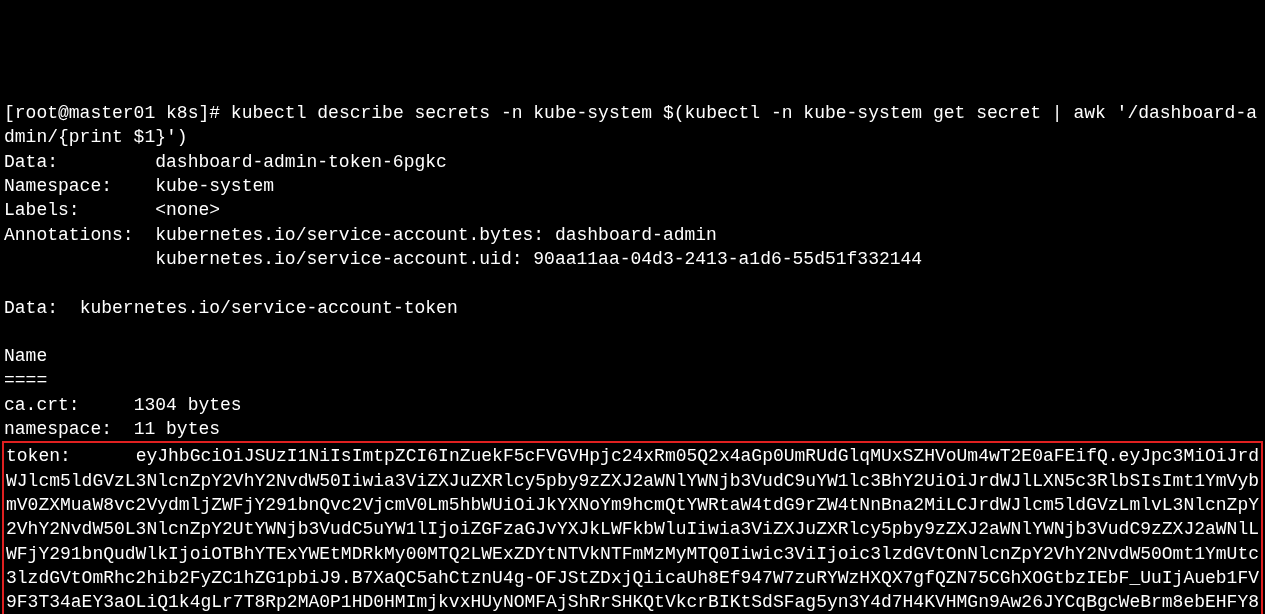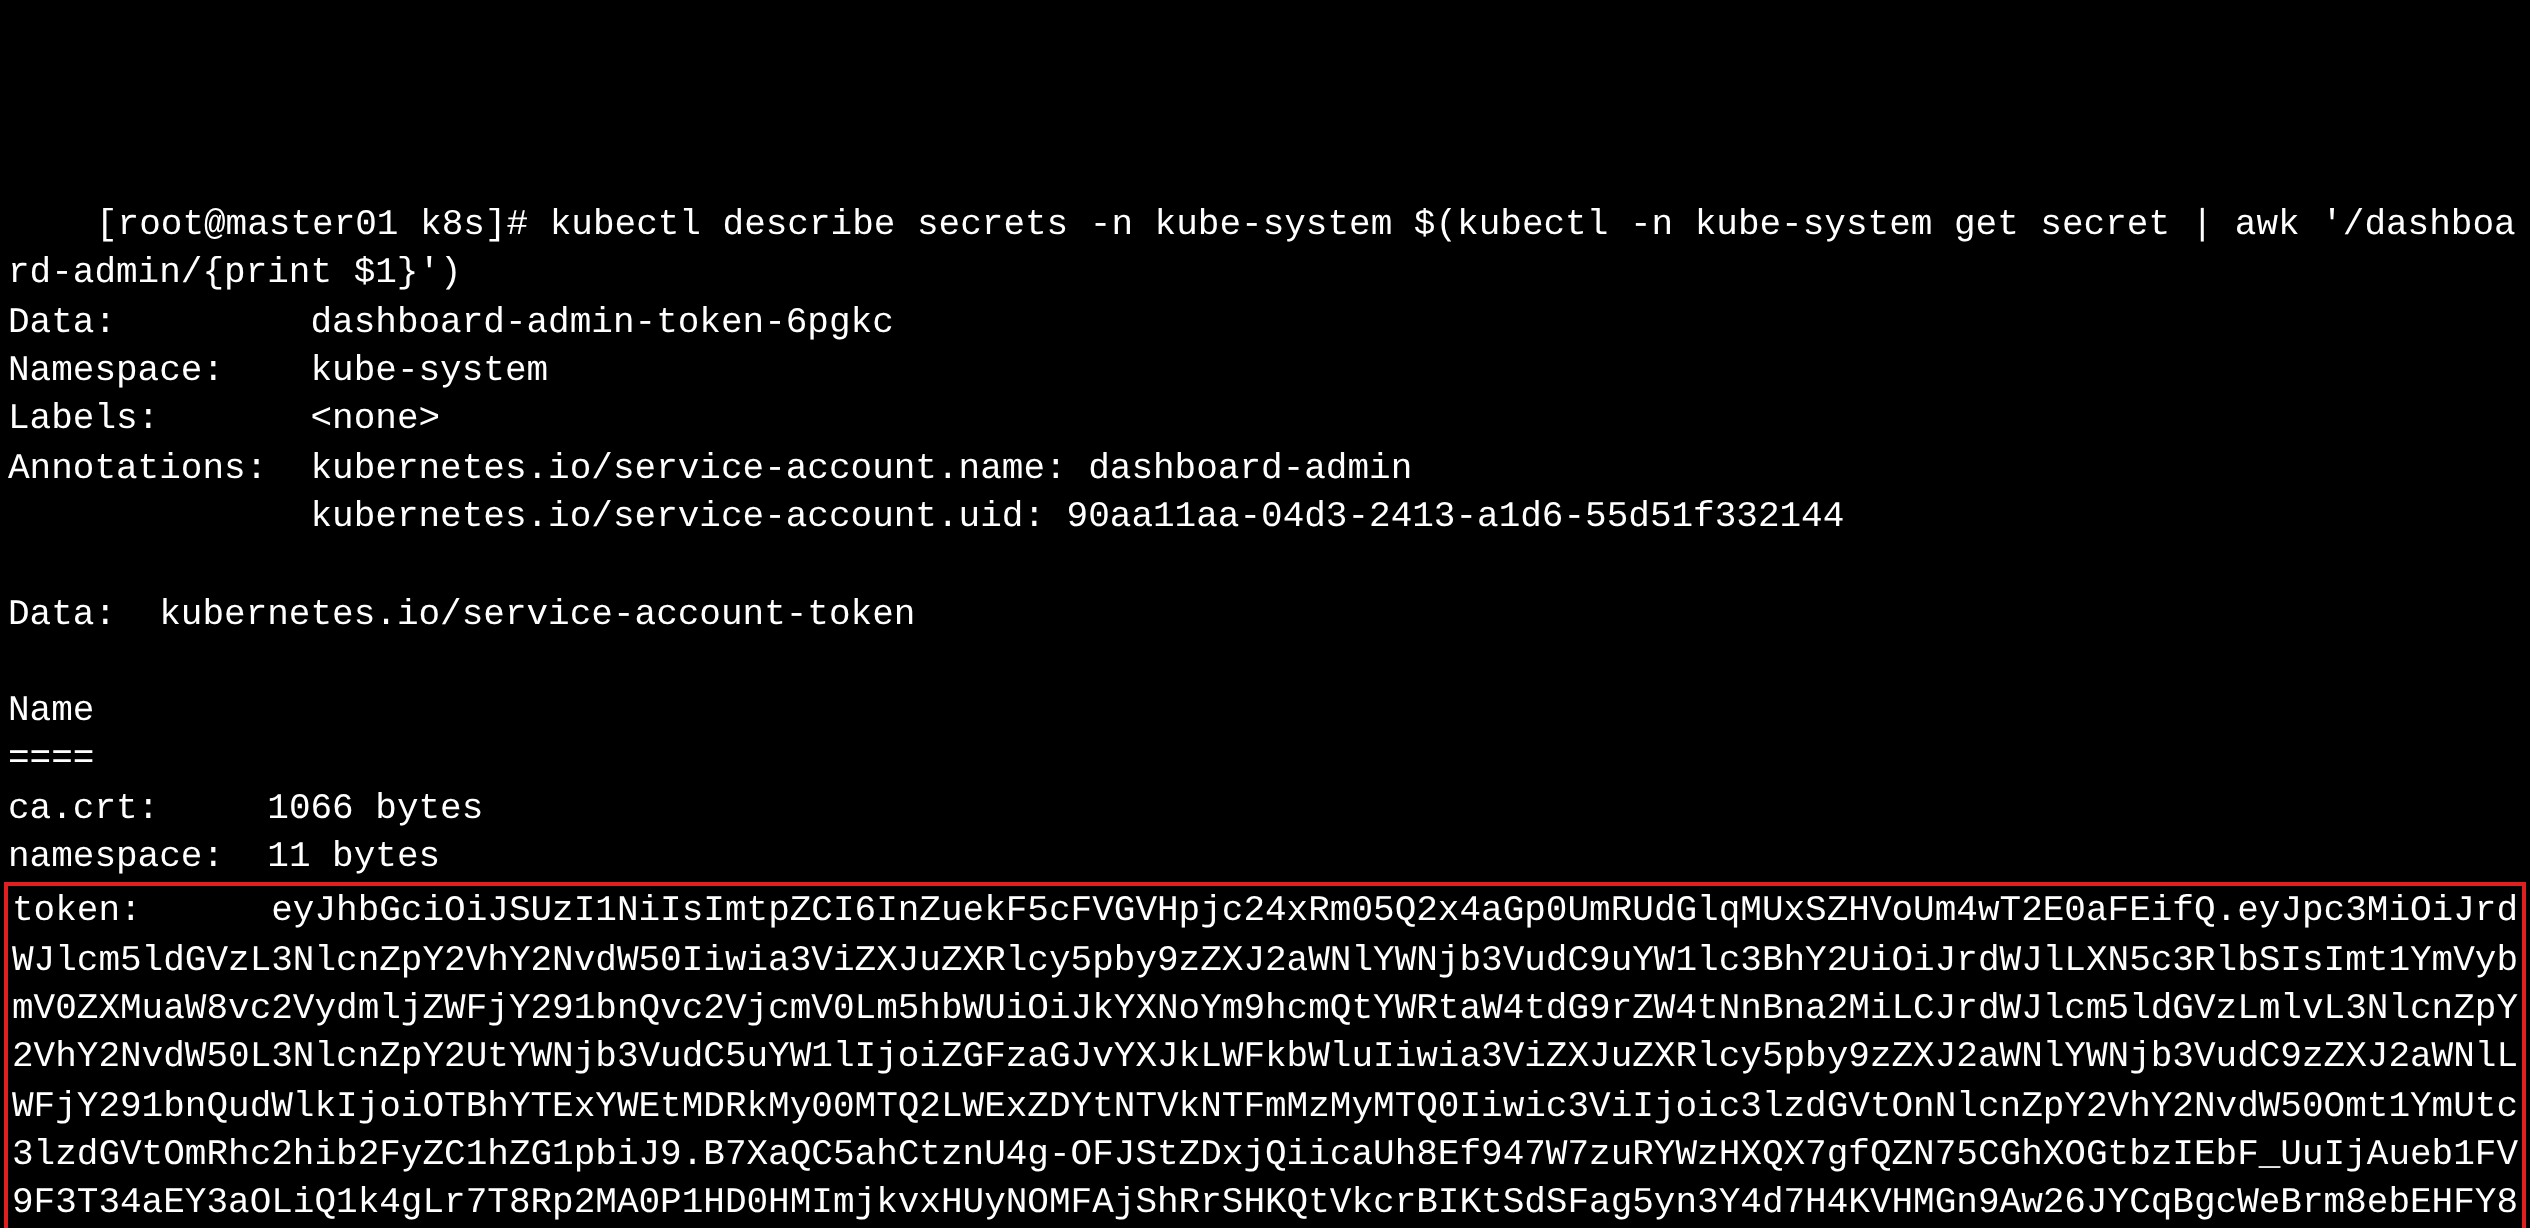--- a/index.html
+++ b/index.html
@@ -7,43 +7,43 @@
       background: #000;
       color: #fff;
       font-family: "Consolas", "Courier New", monospace;
       font-size: 18px;
       line-height: 1.35;
       padding: 4px;
       white-space: pre;
       overflow: hidden;
       width: 1265px;
     }
-    .prompt-user { color: #fff; margin-left: 44px; }
+    .prompt-user { color: #fff; }
     .prompt-cmd { color: #fff; }
     pre { white-space: pre-wrap; word-break: break-all; font-family: inherit; }
     .token-box {
       border: 2px solid #e02020;
       padding: 1px 2px;
       margin-left: -2px;
       margin-right: -2px;
     }
   </style>
 </head>
 <body>
 
 
 
 <pre><span class="prompt-user">[root@master01 k8s]#</span> <span class="prompt-cmd">kubectl describe secrets -n kube-system $(kubectl -n kube-system get secret | awk '/dashboard-admin/{print $1}')</span>
 <span>Data:</span>         <span>dashboard-admin-token-6pgkc</span>
 <span>Namespace:</span>    <span>kube-system</span>
 <span>Labels:</span>       <span>&lt;none&gt;</span>
-<span>Annotations:</span>  <span>kubernetes.io/service-account.name: dashboard-admin</span>
+<span>Annotations:</span>  <span>kubernetes.io/service-account.bytes: dashboard-admin</span>
               <span>kubernetes.io/service-account.uid: 90aa11aa-04d3-2413-a1d6-55d51f332144</span>
 
 <span>Data:</span>  <span>kubernetes.io/service-account-token</span>
 
 <span>Name</span>
 <span>====</span>
-<span>ca.crt:</span>     <span>1066 bytes</span>
+<span>ca.crt:</span>     <span>1304 bytes</span>
 <span>namespace:</span>  <span>11 bytes</span></pre><pre class="token-box"><span>token:</span>      <span>eyJhbGciOiJSUzI1NiIsImtpZCI6InZuekF5cFVGVHpjc24xRm05Q2x4aGp0UmRUdGlqMUxSZHVoUm4wT2E0aFEifQ.eyJpc3MiOiJrdWJlcm5ldGVzL3NlcnZpY2VhY2NvdW50Iiwia3ViZXJuZXRlcy5pby9zZXJ2aWNlYWNjb3VudC9uYW1lc3BhY2UiOiJrdWJlLXN5c3RlbSIsImt1YmVybmV0ZXMuaW8vc2VydmljZWFjY291bnQvc2VjcmV0Lm5hbWUiOiJkYXNoYm9hcmQtYWRtaW4tdG9rZW4tNnBna2MiLCJrdWJlcm5ldGVzLmlvL3NlcnZpY2VhY2NvdW50L3NlcnZpY2UtYWNjb3VudC5uYW1lIjoiZGFzaGJvYXJkLWFkbWluIiwia3ViZXJuZXRlcy5pby9zZXJ2aWNlYWNjb3VudC9zZXJ2aWNlLWFjY291bnQudWlkIjoiOTBhYTExYWEtMDRkMy00MTQ2LWExZDYtNTVkNTFmMzMyMTQ0Iiwic3ViIjoic3lzdGVtOnNlcnZpY2VhY2NvdW50Omt1YmUtc3lzdGVtOmRhc2hib2FyZC1hZG1pbiJ9.B7XaQC5ahCtznU4g-OFJStZDxjQiicaUh8Ef947W7zuRYWzHXQX7gfQZN75CGhXOGtbzIEbF_UuIjAueb1FV9F3T34aEY3aOLiQ1k4gLr7T8Rp2MA0P1HD0HMImjkvxHUyNOMFAjShRrSHKQtVkcrBIKtSdSFag5yn3Y4d7H4KVHMGn9Aw26JYCqBgcWeBrm8ebEHFY8LaiqP9cpaakBX8I0OzzOXtJXUcYB23M5rQV4OVHcuPYYfg_iiL7_24Z7HOKGiGTBdbaSQNwJEBJQX-2K6aoZOwe73LATR1WxEigyALoFS7Bfv_qjGKDuG25hguSu2fLy3FWAAQmj3Bu3kw</span></pre>
 
 
 
 
 </body></html>

